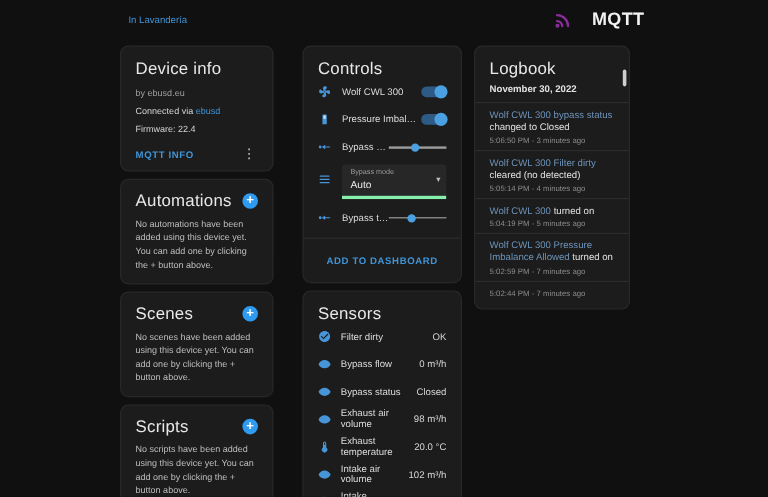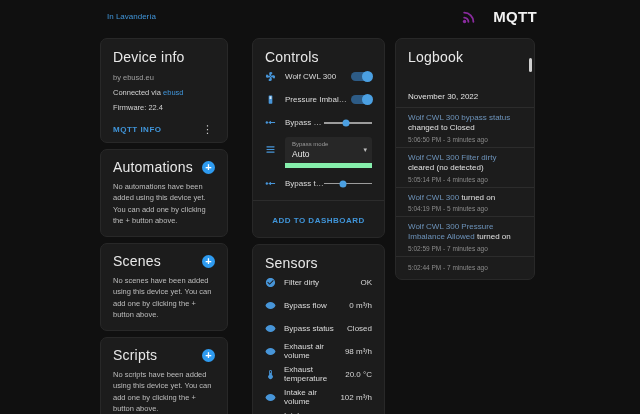--- a/index.html
+++ b/index.html
@@ -12,21 +12,21 @@
           display:flex;align-items:center;justify-content:space-between;}
   .breadcrumb{font-size:8px;color:var(--link,#4095d9);text-decoration:none;cursor:pointer;}
   .logo{display:flex;align-items:center;gap:15px;}
   .logo-icon{width:17px;height:17px;display:inline-block;color:var(--mqtt-purple,#8a2b9f);}
   .logo-text{font-size:15px;font-weight:bold;color:#f2f2f2;letter-spacing:0.3px;}
 
   
   .col{position:absolute;top:38px;display:flex;flex-direction:column;gap:6px;}
   .col-left{left:100px;width:128px;}
   .col-mid{left:252px;width:133px;}
-  .col-right{left:395px;width:140px;}
+  .col-right{left:395px;width:130px;}
 
   .card{background:var(--card,#1c1c1c);border:1px solid #282828;border-radius:7px;
         box-sizing:border-box;position:relative;}
   .card-title{font-size:14px;color:#e8e8e8;font-weight:400;letter-spacing:0.2px;}
 
   
   .devinfo{padding:10px 12px 8px;}
   .dev-line{font-size:7.5px;margin-top:6px;color:#d2d2d2;}
   .dev-byline{color:#9f9f9f;margin-top:8px;}
   .dev-link{color:var(--link,#4095d9);cursor:pointer;}
@@ -51,40 +51,40 @@
              overflow:hidden;text-overflow:ellipsis;}
   .toggle{width:21px;height:9px;border-radius:5px;background:#2d5b85;position:relative;
           cursor:pointer;flex:0 0 21px;}
   .toggle .knob{width:11px;height:11px;border-radius:50%;background:#4ba0e2;
           position:absolute;top:-1px;right:-1px;}
   .slider{width:48px;height:11px;position:relative;cursor:pointer;flex:0 0 48px;}
   .slider .track{position:absolute;left:0;right:0;top:5px;height:1.5px;background:#9c9c9c;}
   .slider .thumb{position:absolute;top:6px;width:7px;height:7px;border-radius:50%;
           background:#4ba0e2;transform:translate(-50%,-50%);}
   .select-row{display:flex;align-items:flex-start;margin:3px 0 4px;}
-  .select{flex:1;margin-left:8px;background:#272727;border-bottom:5px solid #86efac;
+  .select{flex:1;margin-left:8px;background:#272727;border-bottom:3px solid #86efac;
           border-radius:3px 3px 0 0;padding:4px 14px 4px 7px;position:relative;cursor:pointer;}
   .select-label{font-size:6px;color:#9a9a9a;}
   .select-value{font-size:8.5px;color:#eaeaea;margin-top:1.5px;}
   .caret{position:absolute;right:5px;top:50%;transform:translateY(-50%);
          color:#bdbdbd;font-size:7px;}
   .divider{height:1px;background:#2c2c2c;margin:5px -12px 0;}
   .card-actions{padding:8px 0 10px;text-align:center;}
 
   
   .sensors{padding:10px 12px 0;}
   .sensor-row{display:flex;align-items:center;height:23px;cursor:pointer;}
   .s-icon{width:11px;height:11px;color:var(--icon,#4795d8);flex:0 0 11px;}
   .s-icon svg{width:11px;height:11px;display:block;}
   .s-label{flex:1;font-size:8px;color:#dcdcdc;margin-left:8px;}
   .s-value{font-size:8px;color:#d6d6d6;white-space:nowrap;}
 
   
   .logbook{padding:10px 12px 4px;}
-  .lb-date{font-size:8px;font-weight:normal;color:#e2e2e2;margin:27px 0 0;}
+  .lb-date{font-size:8px;font-weight:bold;color:#e2e2e2;margin:5px 0 0;}
   .lb-div{height:1px;background:#2c2c2c;margin:6px -12px 0;}
   .lb-entry{margin:0 -12px;padding:5px 12px 4px;border-bottom:1px solid #2c2c2c;}
   .lb-entry:last-child{border-bottom:none;}
   .lb-msg{font-size:8px;line-height:1.3;color:#e0e0e0;}
   .lb-entity{color:var(--entity-link,#6d93ba);cursor:pointer;}
   .lb-time{font-size:6.5px;color:#8b8b8b;margin-top:2px;}
   .lb-scroll{position:absolute;right:2px;top:19px;width:3px;height:14px;
              background:#cfcfcf;border-radius:2px;cursor:pointer;}
 </style>
 </head>

